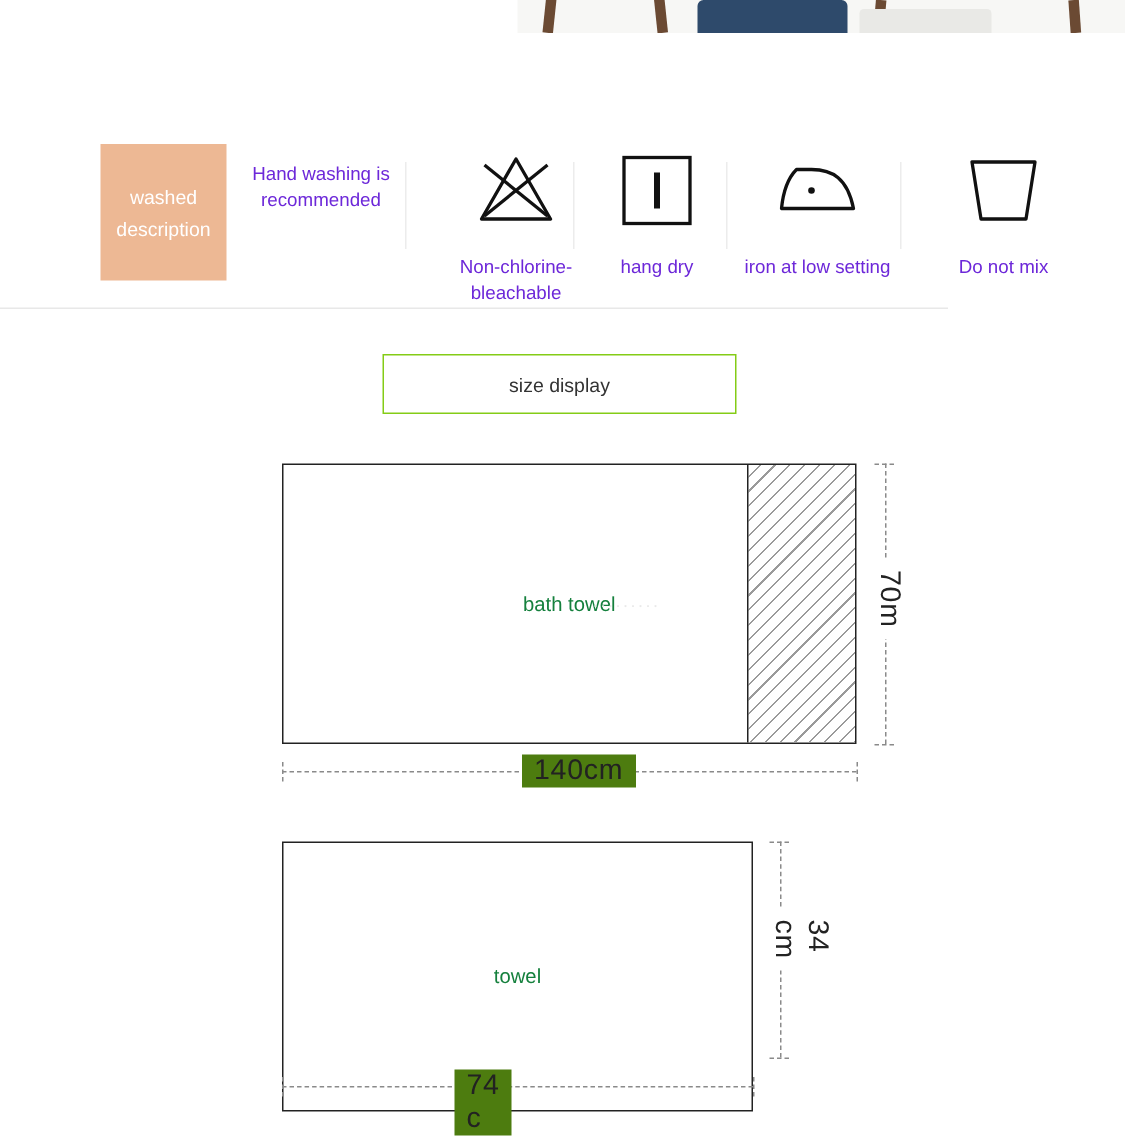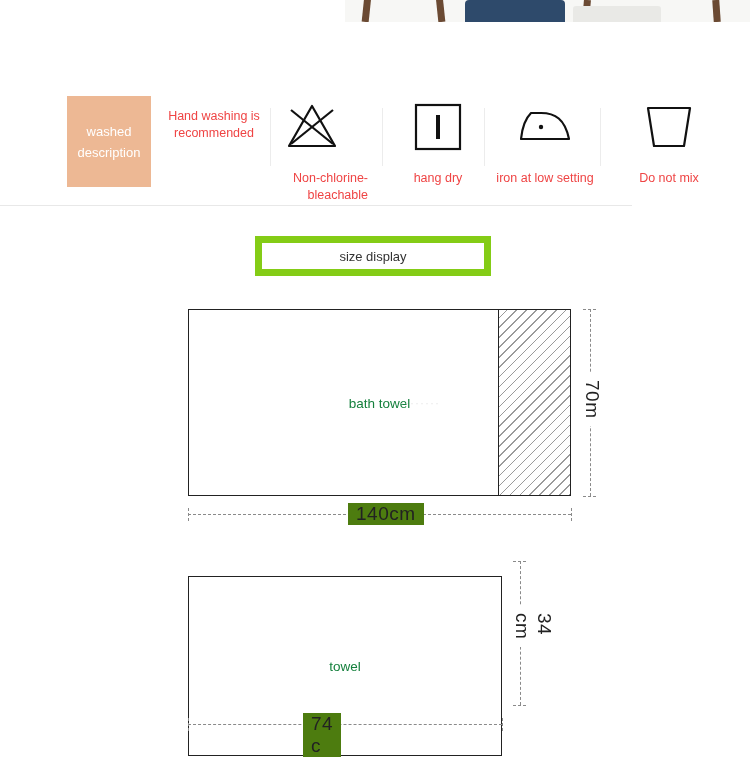--- a/index.html
+++ b/index.html
@@ -87,45 +87,45 @@
   }
   .care-item .sym {
     height: 62px;
     display: flex;
     align-items: center;
     justify-content: center;
   }
   .care-item .cap {
     margin-top: 12px;
     font-size: 12.5px;
-    color: #ef4444;
+    color: #6d28d9;
     line-height: 17px;
   }
   .care-item.i1 { left: 158px; }
-  .care-item.i2 { left: 256px; text-align: right; }
+  .care-item.i2 { left: 288px; }
   .care-item.i3 { left: 382px; }
   .care-item.i4 { left: 482px; width: 126px; }
   .care-item.i5 { left: 600px; padding-left: 13px; }
   .divider {
     position: absolute;
     top: 86px;
     width: 1px; height: 58px;
     background: #ececec;
   }
   .divider.d1 { left: 270px; }
   .divider.d2 { left: 382px; }
   .divider.d3 { left: 484px; }
   .divider.d4 { left: 600px; }
 
   
   .size-box {
     position: absolute;
     left: 255px; top: 236px;
     width: 236px; height: 40px;
-    border: 7px solid #84cc16;
+    border: 1px solid #84cc16;
     display: flex;
     align-items: center;
     justify-content: center;
     font-size: 13px;
     color: #333;
     box-sizing: border-box;
     text-align: center;
   }
 
   
@@ -283,21 +283,21 @@
   <div class="dim-h" style="left:188px; top:514px; width:383px;"></div>
   <div class="dim-label-h" style="left:348px; top:503px;">140cm</div>
 
   <div class="tick-h" style="left:583px; top:309px;"></div>
   <div class="tick-h" style="left:583px; top:496px;"></div>
   <div class="dim-v" style="left:590px; top:309px; height:187px;"></div>
   <div class="dim-label-v" style="left:581px; top:372px;">70m</div>
 </div>
 
 <div class="diagram">
-  <div class="rect" style="left:188px; top:576px; width:314px; height:180px;">
+  <div class="rect" style="left:188px; top:561px; width:314px; height:180px;">
     <div class="label">towel</div>
   </div>
 
   <div class="tick-v" style="left:188px; top:718px;"></div>
   <div class="tick-v" style="left:502px; top:718px;"></div>
   <div class="dim-h" style="left:188px; top:724px; width:314px;"></div>
   <div class="dim-label-h" style="left:303px; top:713px;">74 c m</div>
 
   <div class="tick-h" style="left:513px; top:561px;"></div>
   <div class="tick-h" style="left:513px; top:705px;"></div>

